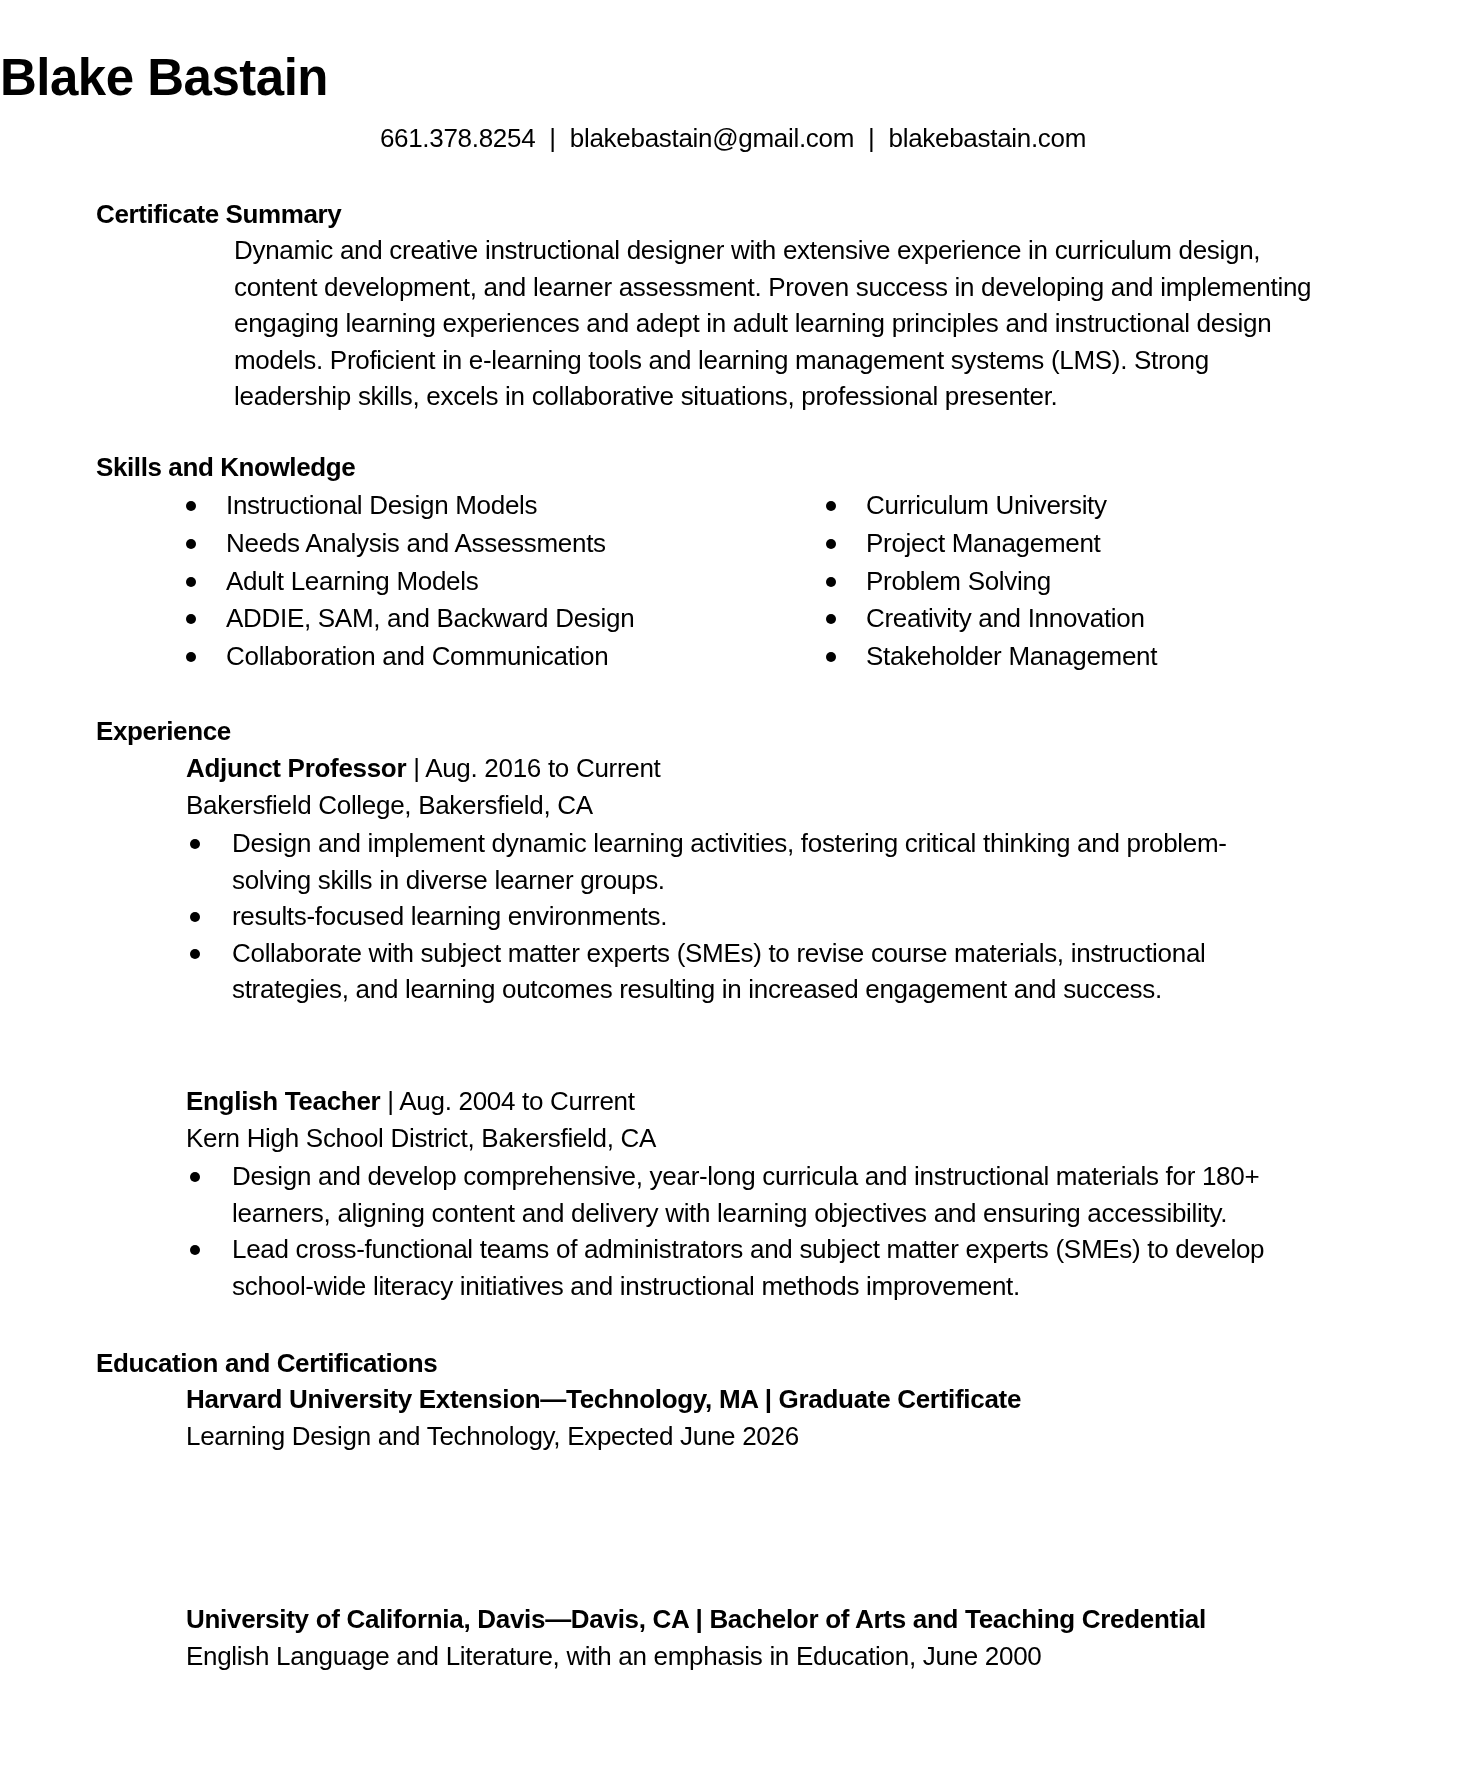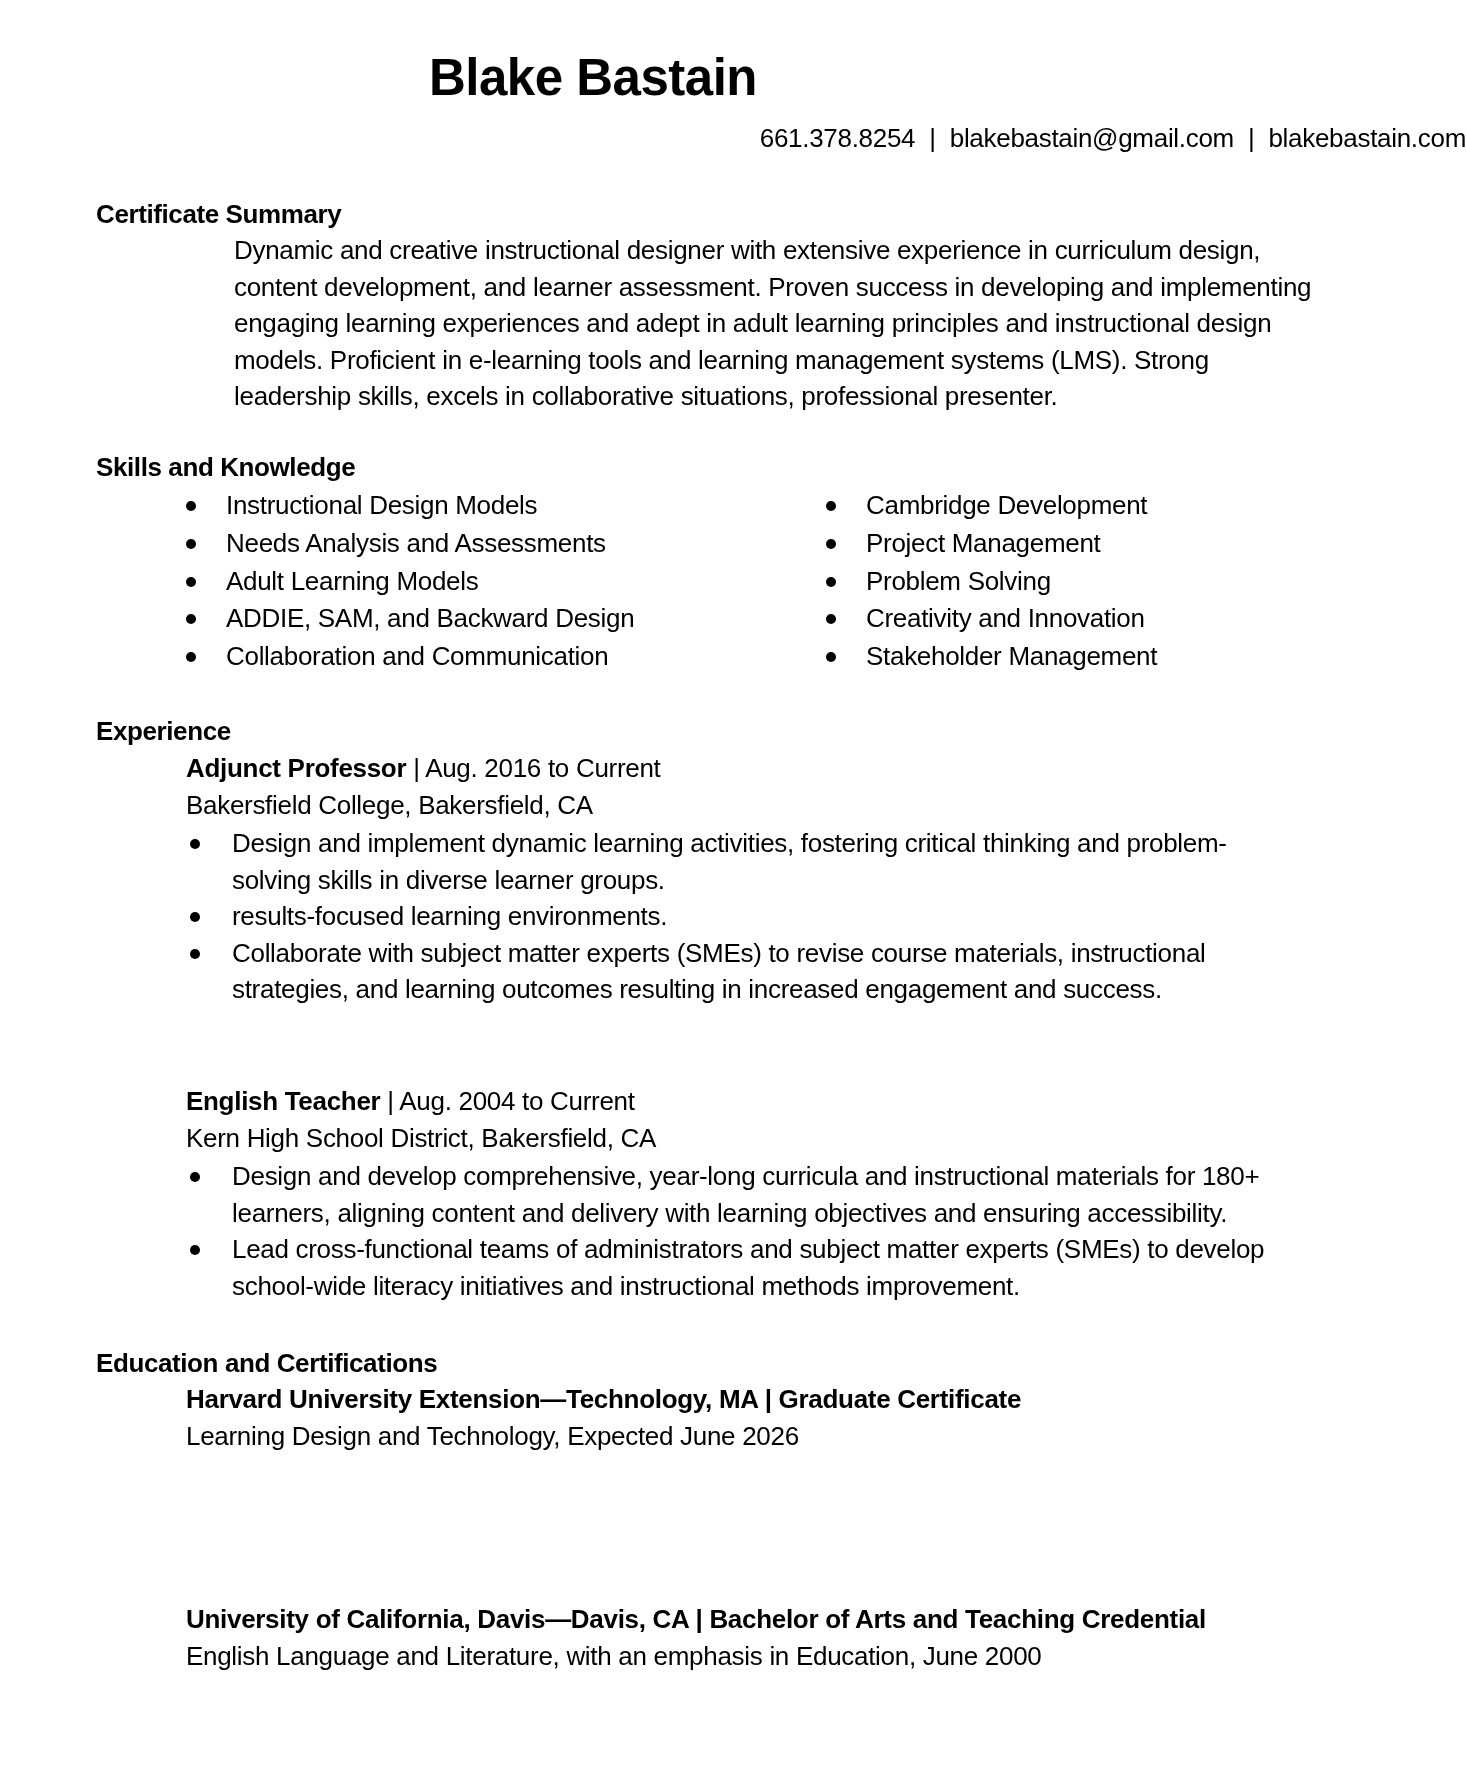--- a/index.html
+++ b/index.html
@@ -3,25 +3,25 @@
   <meta charset="utf-8">
   <style>
     html, body { margin: 0; padding: 0; background: #ffffff; }
     body {
       width: 1466px; height: 1774px; position: relative; overflow: hidden;
       font-family: "Liberation Sans", "DejaVu Sans", sans-serif;
       color: #000000;
     }
     .page { position: absolute; left: 0; top: 0; width: 1466px; height: 1774px; }
     .name {
-      position: absolute; left: 0; width: 1186px; top: 48px; text-align: center;
+      position: absolute; left: 0; width: 1186px; top: 48px; 
       font-weight: bold; font-size: 51px; line-height: 60px; letter-spacing: -0.5px;
     }
     .contact {
-      position: absolute; left: 0; width: 1466px; top: 120px; text-align: right;
+      position: absolute; left: 0; width: 1466px; top: 120px; text-align: center;
       font-size: 26px; line-height: 36px; letter-spacing: -0.3px;
     }
     .contact .sep { margin: 0 14px; }
     .heading {
       position: absolute; left: 96px; font-weight: bold; font-size: 26px;
       line-height: 36px; letter-spacing: -0.4px;
     }
     .body-text {
       position: absolute; left: 186px; width: 1180px; font-size: 26px;
       line-height: 36.6px; letter-spacing: -0.3px;
@@ -65,21 +65,21 @@
 
   <div class="heading" style="top:449px;">Skills and Knowledge</div>
   <div class="skills-col" style="left:186px; top:487px;">
     <div class="skill"><span class="bullet"></span><span>Instructional Design Models</span></div>
     <div class="skill"><span class="bullet"></span><span>Needs Analysis and Assessments</span></div>
     <div class="skill"><span class="bullet"></span><span>Adult Learning Models</span></div>
     <div class="skill"><span class="bullet"></span><span>ADDIE, SAM, and Backward Design</span></div>
     <div class="skill"><span class="bullet"></span><span>Collaboration and Communication</span></div>
   </div>
   <div class="skills-col" style="left:826px; top:487px;">
-    <div class="skill"><span class="bullet"></span><span>Cambridge Development</span></div>
+    <div class="skill"><span class="bullet"></span><span>Curriculum University</span></div>
     <div class="skill"><span class="bullet"></span><span>Project Management</span></div>
     <div class="skill"><span class="bullet"></span><span>Problem Solving</span></div>
     <div class="skill"><span class="bullet"></span><span>Creativity and Innovation</span></div>
     <div class="skill"><span class="bullet"></span><span>Stakeholder Management</span></div>
   </div>
 
   <div class="heading" style="top:713px;">Experience</div>
 
   <div class="block" style="top:750px;">
     <div><span class="job-title">Adjunct Professor</span><span> | Aug. 2016 to Current</span></div>

